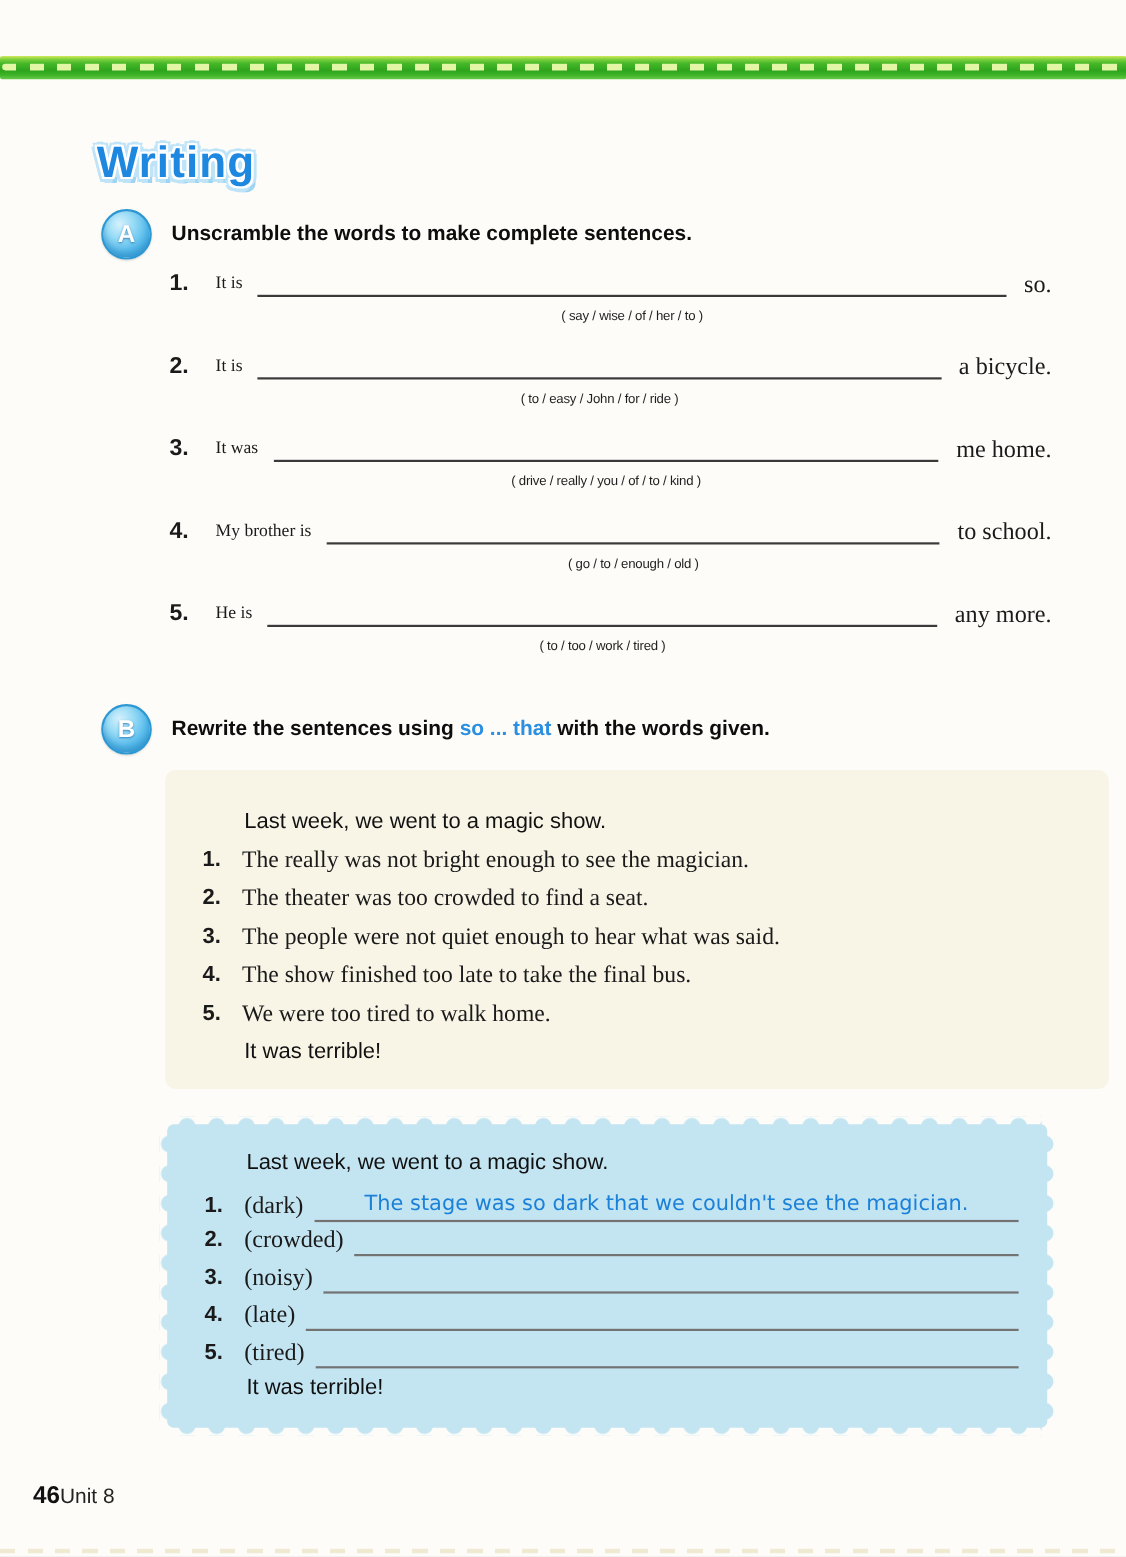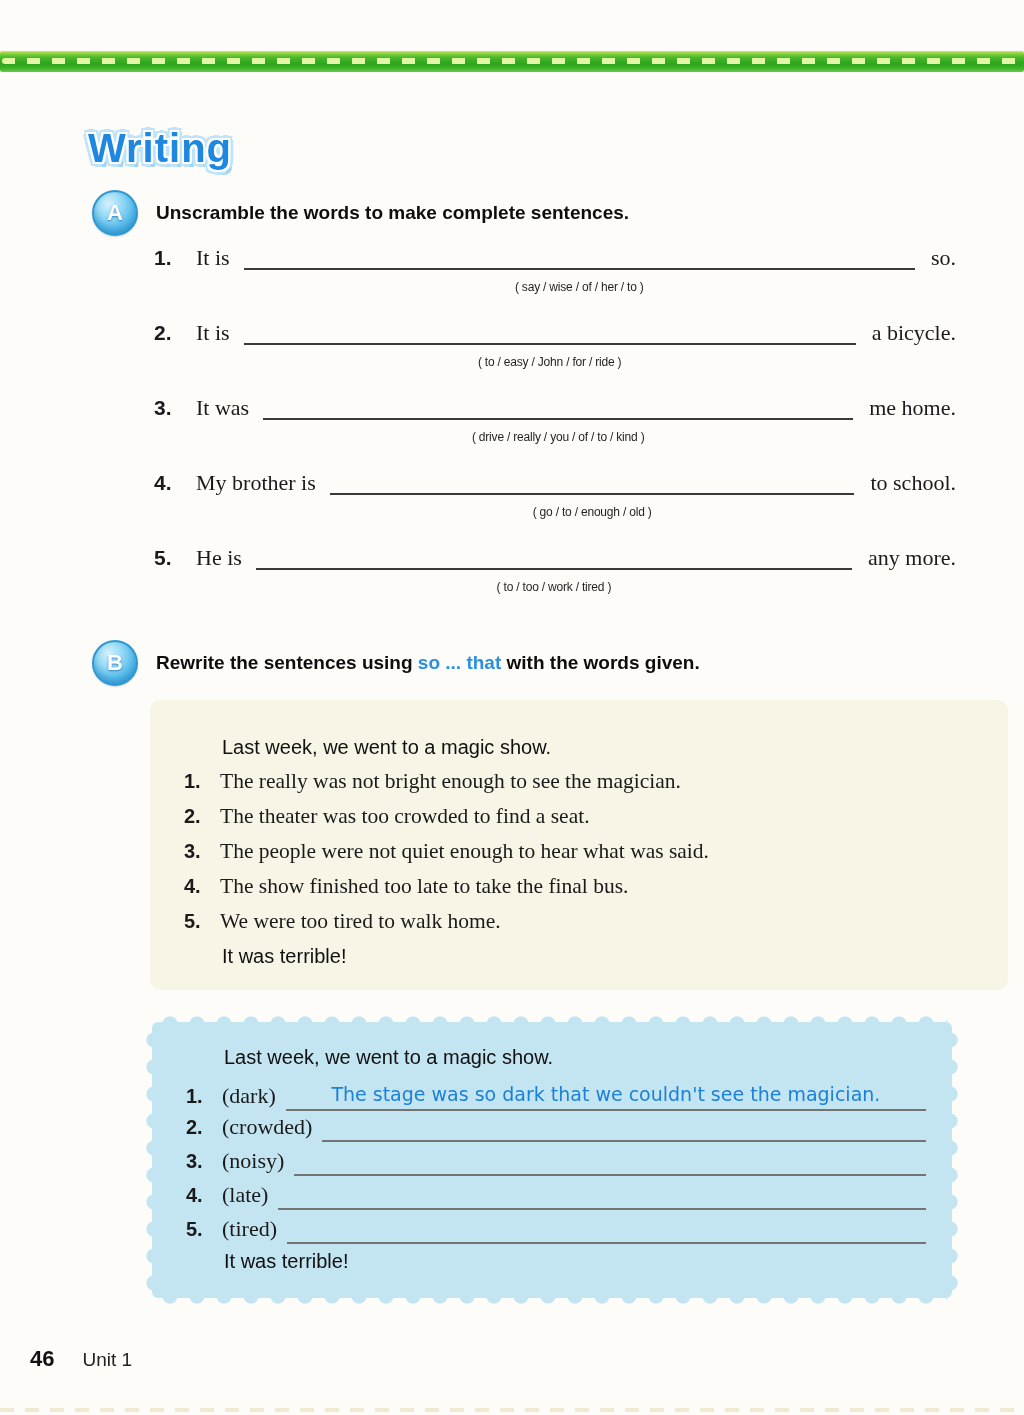--- a/index.html
+++ b/index.html
@@ -57,21 +57,21 @@
   }
   .hl{color:#2a8fe0;}
 
   
   .a-items{position:absolute;left:154px;top:243px;width:802px;}
   .a-item{display:grid;grid-template-columns:36px auto 1fr auto;column-gap:6px;margin-bottom:18px;}
   .a-row1-num{
     grid-column:1;font-family:"Liberation Sans", sans-serif;font-weight:bold;
     font-size:21px;line-height:30px;align-self:end;
   }
-  .a-prefix{grid-column:2;font-size:22px;line-height:30px;align-self:end;padding-right:4px;}
+  .a-prefix{grid-column:2;font-size:16px;line-height:30px;align-self:end;padding-right:4px;}
   .a-blank{grid-column:3;align-self:stretch;border-bottom:2px solid #3a3a3a;margin:0 4px 3px 4px;}
   .a-suffix{grid-column:4;font-size:22px;line-height:30px;align-self:end;padding-left:6px;}
   .a-hint{
     grid-column:3;text-align:center;
     font-family:"Liberation Sans", sans-serif;font-size:12px;line-height:25px;
     letter-spacing:-0.2px;color:#1f1f1f;padding-top:2px;
   }
 
   
   .source-box{
@@ -120,21 +120,21 @@
     border-bottom:2px solid #737373;
     display:flex;align-items:flex-end;
   }
   .b-answer{
     width:100%;text-align:center;
     font-family:"DejaVu Sans", sans-serif;font-size:19px;line-height:29px;
     color:#1b81d8;white-space:nowrap;overflow:hidden;
   }
 
   
-  .footer{position:absolute;left:30px;top:1346px;display:flex;align-items:baseline;gap:28px;
+  .footer{position:absolute;left:30px;top:1346px;display:flex;align-items:baseline;
     font-family:"Liberation Sans", sans-serif;}
   .page-num{font-weight:bold;font-size:22px;color:#111;}
   .unit-label{font-size:19px;color:#222;}
   .bottom-dashes{
     position:absolute;left:0;bottom:3px;width:1024px;height:4px;
     background:repeating-linear-gradient(90deg,#f1ead2 0 14px,rgba(0,0,0,0) 14px 25px);
   }
 </style>
 </head>
 <body>
@@ -270,18 +270,18 @@
       <div class="b-blank">
         <div class="b-answer"></div>
       </div>
     </div>
 
     <div class="b-outro">It was terrible!</div>
   </div>
 
   <div class="footer">
     <span class="page-num">46</span>
-    <span class="unit-label">Unit 1</span>
+    <span class="unit-label">Unit 8</span>
   </div>
 
   <div class="bottom-dashes"></div>
 
 </div>
 
 </body></html>

